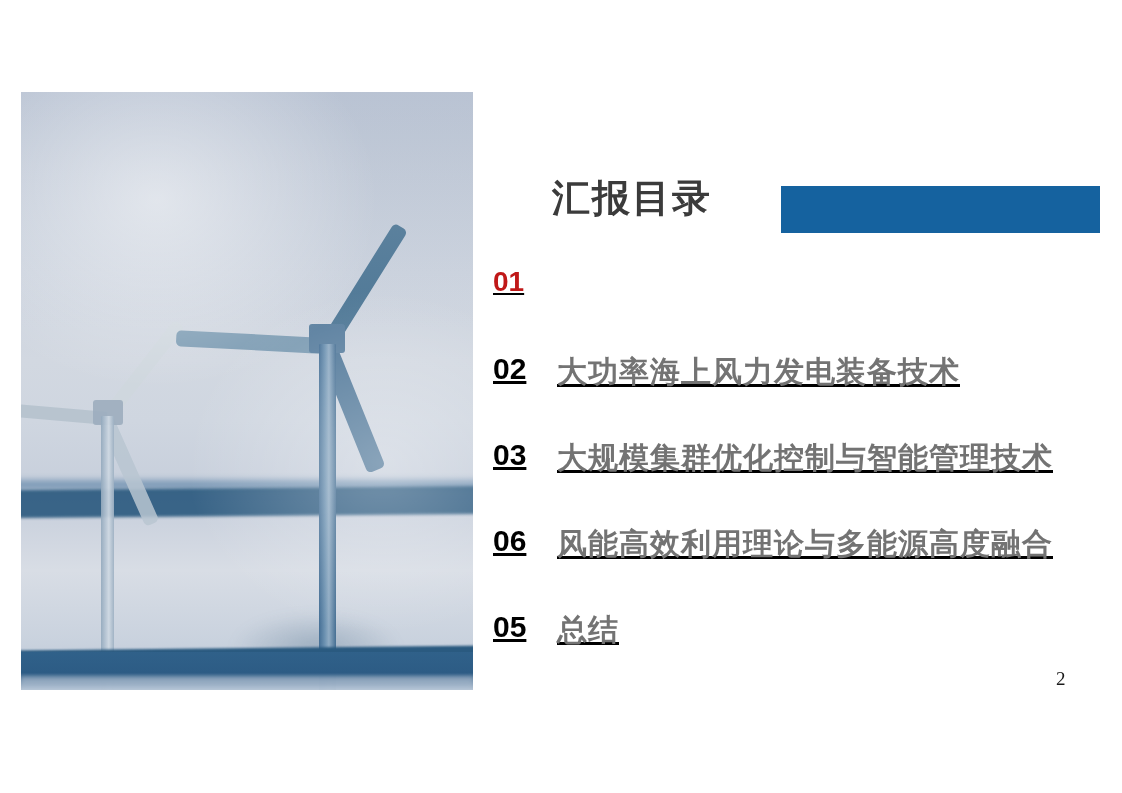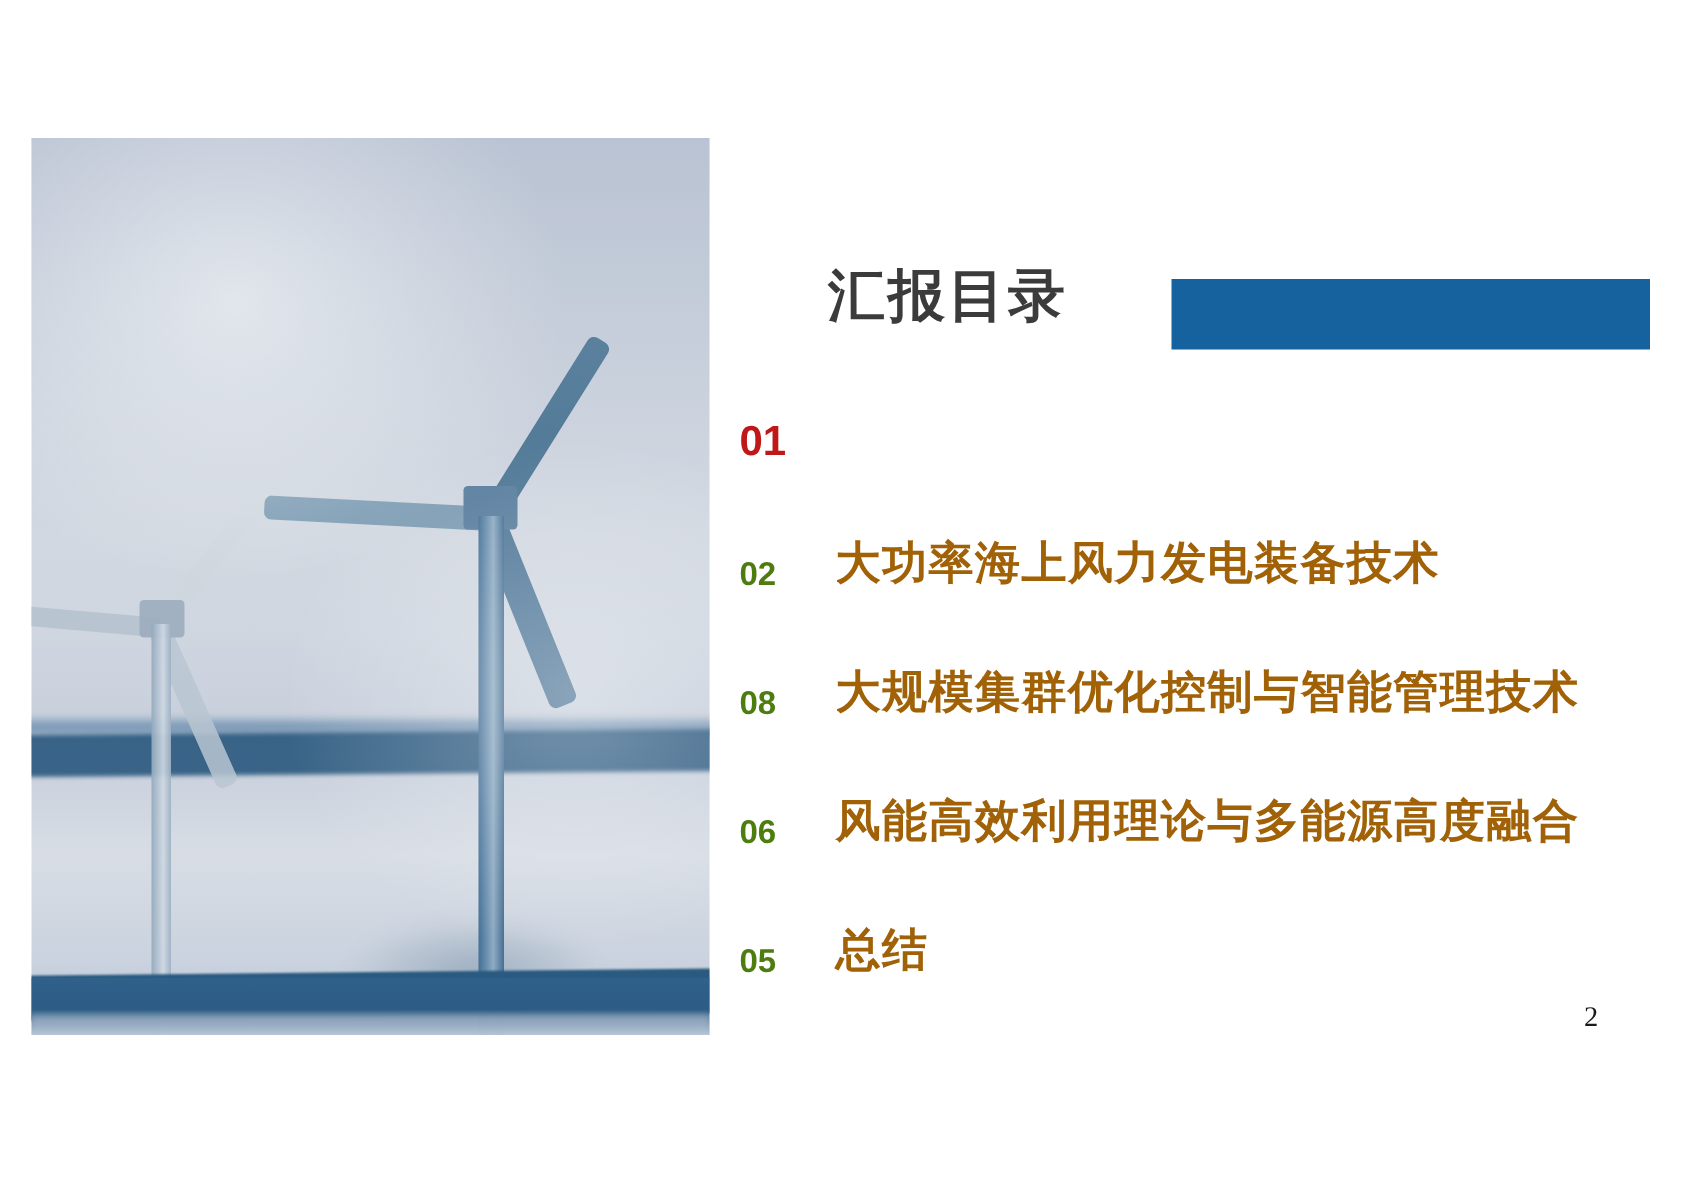--- a/index.html
+++ b/index.html
@@ -188,38 +188,39 @@
   }
 
   .toc {
     position: absolute;
     left: 0;
     top: 266px;
     width: 629px;
   }
   .toc-item {
     display: flex;
-    align-items: flex-end;
+    align-items: flex-start;
     height: 44px;
     margin-bottom: 42px;
     white-space: nowrap;
+    text-decoration: underline;
   }
   .toc-item:last-child { margin-bottom: 0; }
   .toc-num {
     width: 64px;
     flex: 0 0 64px;
-    font-size: 22px;
+    font-size: 30px;
     font-weight: bold;
-    color: #4d7c0f;
+    color: #000000;
     letter-spacing: 0px;
   }
   .toc-label {
     font-size: 30px;
     font-weight: bold;
-    color: #a16207;
+    color: #737373;
     letter-spacing: 1px;
   }
   .toc-item.active .toc-num,
   .toc-item.active .toc-label {
     color: #c01818;
   }
   .toc-item.active .toc-num { font-size: 28px; }
   .toc-item.active .toc-label { font-size: 28px; }
 
   .page-number {
@@ -277,21 +278,21 @@
       <div class="toc-item active">
         <span class="toc-num">01</span>
       </div>
 
       <div class="toc-item">
         <span class="toc-num">02</span>
         <span class="toc-label">大功率海上风力发电装备技术</span>
       </div>
 
       <div class="toc-item">
-        <span class="toc-num">08</span>
+        <span class="toc-num">03</span>
         <span class="toc-label">大规模集群优化控制与智能管理技术</span>
       </div>
 
       <div class="toc-item">
         <span class="toc-num">06</span>
         <span class="toc-label">风能高效利用理论与多能源高度融合</span>
       </div>
 
       <div class="toc-item">
         <span class="toc-num">05</span>

